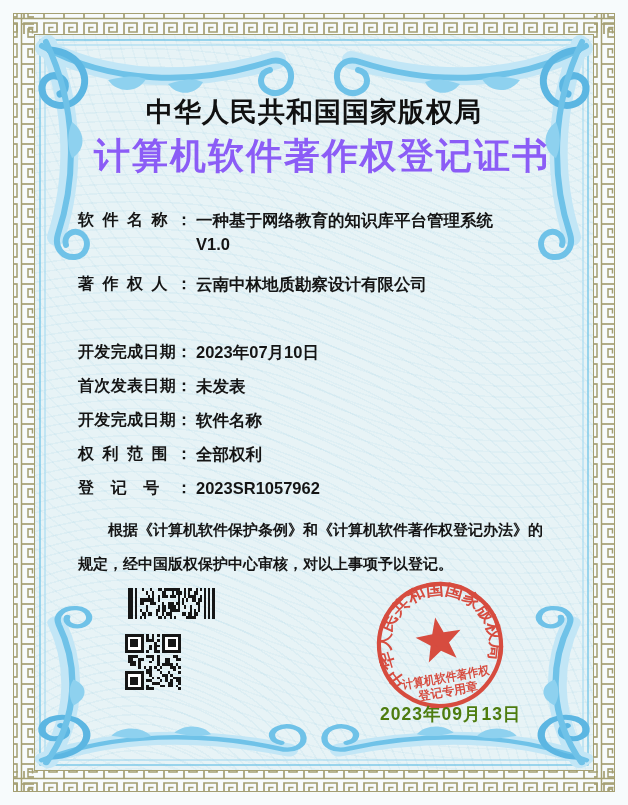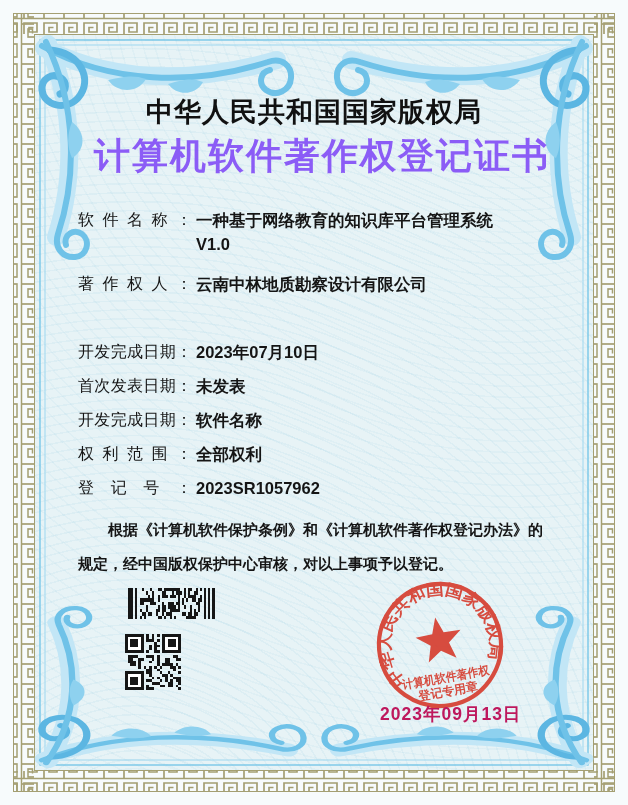--- a/index.html
+++ b/index.html
@@ -32,21 +32,21 @@
   }
   .cert-no {
     position:absolute; top:176px; right:80px;
     font-size:14.5px; font-weight:bold; letter-spacing:.5px;
   }
   .cert-no .sep { display:inline-block; width:8px; }
 
   .row { position:absolute; left:78px; width:508px; line-height:24px; }
   .row .lbl {
     position:absolute; left:0; top:0; width:114px;
-    font-weight:normal; font-size:16px;
+    font-weight:bold; font-size:16px;
     text-align:justify; text-align-last:justify; text-justify:inter-character;
   }
   .row .val {
     position:absolute; left:118px; top:0; width:386px;
     font-weight:bold; font-size:16.5px; white-space:pre-line;
   }
   .r0{top:208px;} .r1{top:272px;} .r2{top:340px;} .r3{top:374px;}
   .r4{top:408px;} .r5{top:442px;} .r6{top:476px;}
 
   .statement {
@@ -57,21 +57,21 @@
 
   .barcode { position:absolute; left:128px; top:588px; }
   .qrcode  { position:absolute; left:125px; top:634px; }
 
   .seal {
     position:absolute; left:360px; top:565px; width:160px; height:160px;
     mix-blend-mode:multiply; opacity:.9;
   }
   .issue-date {
     position:absolute; left:380px; top:702px;
-    font-size:17.5px; font-weight:bold; letter-spacing:1px; color:#be185d;
+    font-size:17.5px; font-weight:bold; letter-spacing:1px; color:#4d7c0f;
   }
 </style>
 </head>
 <body>
 
 <div class="page">
 
   <div class="inner"></div>
 
   <svg class="frame" width="628" height="805" viewBox="0 0 628 805" aria-hidden="true">

